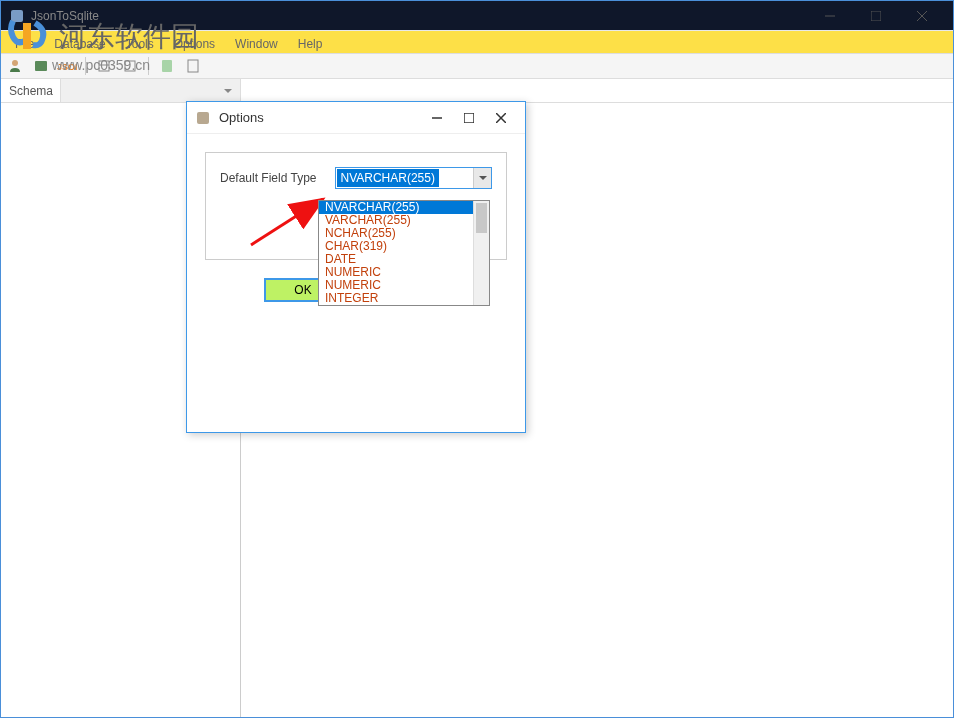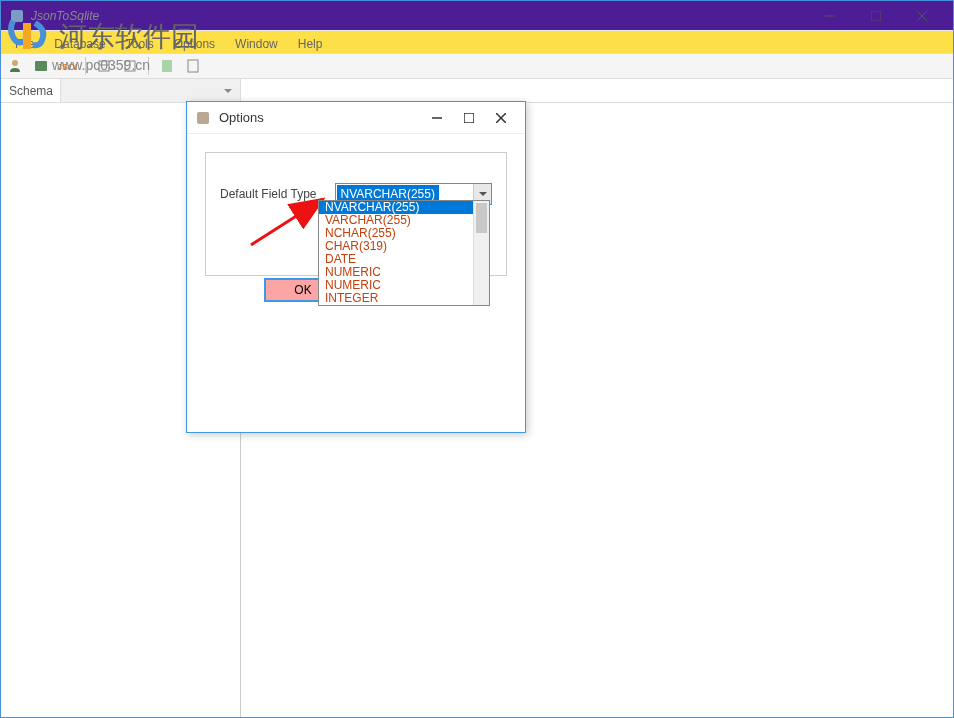--- a/index.html
+++ b/index.html
@@ -1,19 +1,19 @@
 <!DOCTYPE html>
 <html><head>
   <meta charset="utf-8">
   <style>
     * { margin: 0; padding: 0; box-sizing: border-box; font-family: "Microsoft YaHei", "Segoe UI", sans-serif; }
     body { width: 954px; height: 718px; background: #fff; position: relative; overflow: hidden; border: 1px solid #4a8fd9; }
     
     
-    .main-titlebar { height: 30px; background: #4c1d95; display: flex; align-items: center; padding: 0 8px; border-bottom: 1px solid #e8e8e8; font-style: italic; }
+    .main-titlebar { height: 30px; background: #0f172a; display: flex; align-items: center; padding: 0 8px; border-bottom: 1px solid #e8e8e8; }
     .main-titlebar-icon { width: 16px; height: 16px; margin-right: 6px; display: inline-block; }
     .main-titlebar-title { font-size: 12px; color: #888; flex: 1; }
     .main-window-controls { display: flex; gap: 0; }
     .main-window-btn { width: 46px; height: 30px; display: flex; align-items: center; justify-content: center; color: #555; cursor: pointer; }
     .main-window-btn svg { width: 10px; height: 10px; }
     
     
     .menubar { height: 22px; display: flex; align-items: flex-end; padding: 0 6px; background: #fde047; gap: 4px; }
     .menu-item { font-size: 12px; color: #666; padding: 2px 8px; cursor: pointer; }
     
@@ -43,39 +43,39 @@
     
     .dialog { position: absolute; top: 100px; left: 185px; width: 340px; height: 332px; background: #fff; border: 1px solid #3d98e8; box-shadow: 2px 2px 8px rgba(0,0,0,0.2); z-index: 50; }
     .dialog-titlebar { height: 32px; display: flex; align-items: center; padding: 0 8px; border-bottom: 1px solid #eee; }
     .dialog-icon { width: 16px; height: 16px; margin-right: 8px; }
     .dialog-title { font-size: 13px; color: #333; flex: 1; }
     .dialog-controls { display: flex; }
     .dialog-ctrl-btn { width: 32px; height: 24px; display: flex; align-items: center; justify-content: center; cursor: pointer; color: #333; }
     .dialog-ctrl-btn svg { width: 10px; height: 10px; }
     
     .dialog-body { padding: 18px; }
-    .field-group { border: 1px solid #ccc; padding: 30px 14px 70px 14px; position: relative; }
+    .field-group { border: 1px solid #ccc; padding: 14px 14px 70px 14px; position: relative; }
     .field-row { display: flex; align-items: center; gap: 18px; }
     .field-label { font-size: 12px; color: #444; }
     .field-select { flex: 1; height: 22px; border: 1px solid #3d98e8; background: #fff; position: relative; cursor: pointer; display: flex; align-items: center; }
     .field-select-value { background: #0078d7; color: #fff; font-size: 12px; padding: 2px 4px; margin: 1px; }
     .field-select-arrow { position: absolute; right: 0; top: 0; bottom: 0; width: 18px; background: #e8e8e8; border-left: 1px solid #ccc; display: flex; align-items: center; justify-content: center; }
     .field-select-arrow::after { content: ''; border-left: 4px solid transparent; border-right: 4px solid transparent; border-top: 4px solid #555; }
     
     
     .dropdown-list { position: absolute; top: 199px; left: 317px; width: 172px; background: #fff; border: 1px solid #888; z-index: 60; }
     .dropdown-inner { display: flex; }
     .dropdown-items { flex: 1; }
     .dropdown-item { font-size: 12px; padding: 0px 6px; cursor: pointer; color: #c2410c; line-height: 13px; }
     .dropdown-item.selected { background: #0078d7; color: #fff; }
     .dropdown-scrollbar { width: 16px; background: #f0f0f0; border-left: 1px solid #ddd; position: relative; }
     .dropdown-thumb { position: absolute; top: 2px; left: 2px; right: 2px; height: 30px; background: #c8c8c8; }
     
     .dialog-buttons { position: absolute; bottom: 130px; left: 0; right: 0; display: flex; justify-content: center; gap: 28px; }
-    .dialog-btn { width: 78px; height: 24px; border: 1px solid #888; background: #fca5a5; font-size: 12px; cursor: pointer; display: flex; align-items: center; justify-content: center; }
+    .dialog-btn { width: 78px; height: 24px; border: 1px solid #888; background: #bef264; font-size: 12px; cursor: pointer; display: flex; align-items: center; justify-content: center; }
     .dialog-btn.primary { border: 2px solid #3d98e8; }
     
     
     .red-arrow { position: absolute; top: 192px; left: 246px; z-index: 55; pointer-events: none; }
   </style>
 </head>
 <body>
 
 <div class="main-titlebar">
   <span class="main-titlebar-icon">

